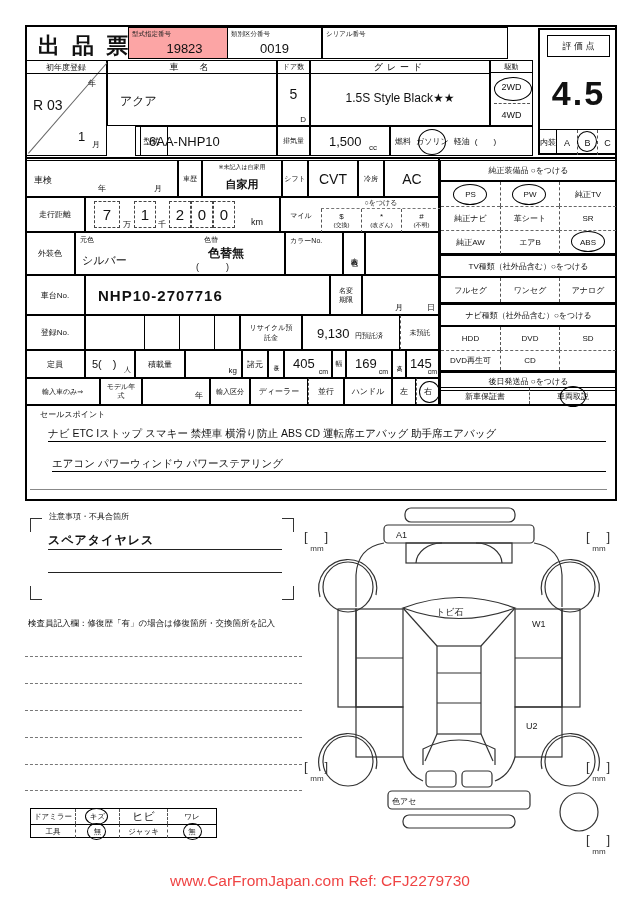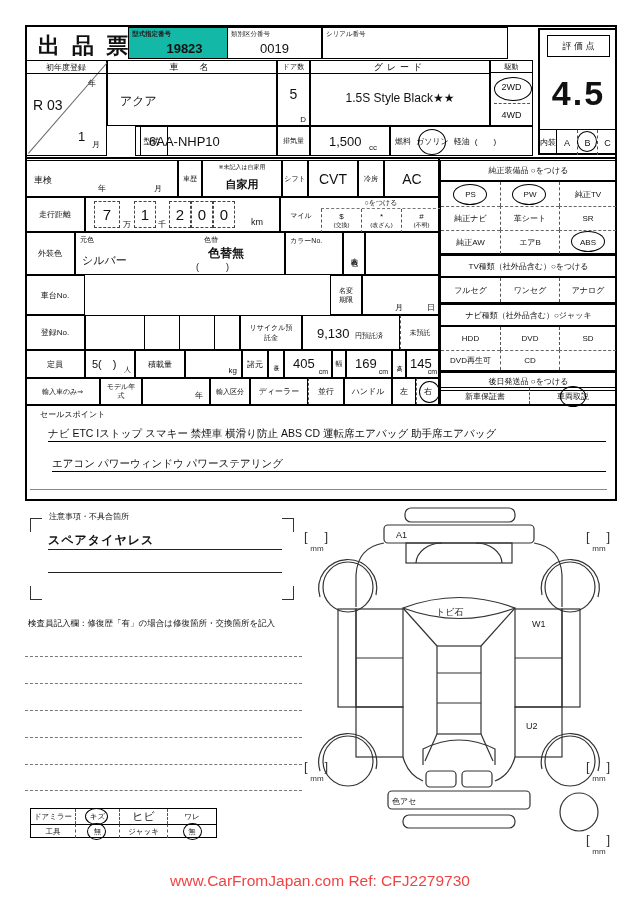--- a/index.html
+++ b/index.html
@@ -25,21 +25,21 @@
 </style>
 </head>
 <body>
 
 <div id="page">
 
   <div class="c bd2" style="left:25px;top:25px;width:592px;height:476px;"></div>
 
   <div class="c b" style="left:38px;top:31px;font-size:22px;letter-spacing:3px;">出 品 票</div>
 
-  <div class="c bd" style="left:128px;top:27px;width:113px;height:32px;background:#14b8a6;font-weight:bold;">
+  <div class="c bd" style="left:128px;top:27px;width:113px;height:32px;background:#fca5a5;">
     <span class="small-label" style="left:3px;top:2px;">型式指定番号</span>
     <div class="c ctr fs13" style="left:0;top:10px;width:100%;height:20px;">19823</div>
   </div>
   <div class="c bd" style="left:227px;top:27px;width:95px;height:32px;background:#fff;">
     <span class="small-label" style="left:3px;top:2px;">類別区分番号</span>
     <div class="c ctr fs13" style="left:0;top:10px;width:100%;height:20px;">0019</div>
   </div>
   <div class="c bd" style="left:322px;top:27px;width:186px;height:32px;background:#fff;">
     <span class="small-label" style="left:3px;top:2px;">シリアル番号</span>
     <div class="c ctr fs13" style="left:0;top:10px;width:100%;height:20px;"></div>
@@ -163,20 +163,23 @@
   </div>
   <div class="c bd" style="left:285px;top:232px;width:58px;height:43px;">
     <span class="c fs7" style="left:4px;top:3px;">カラーNo.</span>
   </div>
   <div class="c bd ctr" style="left:343px;top:232px;width:22px;height:43px;">
     <span class="vert fs7">内装色</span>
   </div>
   <div class="c bd" style="left:365px;top:232px;width:75px;height:43px;"></div>
 
   <div class="c bd ctr fs8" style="left:25px;top:275px;width:60px;height:40px;">車台No.</div>
+  <div class="c bd" style="left:85px;top:275px;width:245px;height:40px;display:flex;align-items:center;padding-left:12px;">
+    <span class="fs15 b" style="letter-spacing:1px;">NHP10-2707716</span>
+  </div>
   <div class="c bd col fs7" style="left:330px;top:275px;width:32px;height:40px;line-height:1.3;padding:0 6px;">名変期限</div>
   <div class="c bd" style="left:362px;top:275px;width:78px;height:40px;">
     <span class="c fs8" style="left:32px;top:26px;">月</span>
     <span class="c fs8" style="left:64px;top:26px;">日</span>
   </div>
 
   <div class="c bd ctr fs8" style="left:25px;top:315px;width:60px;height:35px;">登録No.</div>
   <div class="c bd" style="left:85px;top:315px;width:155px;height:35px;">
     <div class="c" style="left:58px;top:0;width:1px;height:100%;background:#000;"></div>
     <div class="c" style="left:93px;top:0;width:1px;height:100%;background:#000;"></div>
@@ -248,21 +251,21 @@
   <div class="mk" style="left:512px;top:184px;width:32px;height:19px;"></div>
   <div class="mk" style="left:571px;top:231px;width:32px;height:19px;"></div>
 
   <div class="c bd ctr fs8" style="left:440px;top:254px;width:177px;height:23px;border-top:2px solid #000;">TV種類（社外品含む）○をつける</div>
   <div class="c bd" style="left:440px;top:277px;width:177px;height:26px;">
     <div class="c ctr fs8" style="left:0;top:0;width:59px;height:100%;">フルセグ</div>
     <div class="c ctr fs8 dashv" style="left:59px;top:0;width:59px;height:100%;">ワンセグ</div>
     <div class="c ctr fs8 dashv" style="left:118px;top:0;width:57px;height:100%;">アナログ</div>
   </div>
 
-  <div class="c bd ctr fs8" style="left:440px;top:303px;width:177px;height:23px;border-top:2px solid #000;">ナビ種類（社外品含む）○ジャッキ</div>
+  <div class="c bd ctr fs8" style="left:440px;top:303px;width:177px;height:23px;border-top:2px solid #000;">ナビ種類（社外品含む）○をつける</div>
   <div class="c bd" style="left:440px;top:326px;width:177px;height:45px;">
     <div class="c ctr fs8" style="left:0;top:0;width:59px;height:23px;">HDD</div>
     <div class="c ctr fs8 dashv" style="left:59px;top:0;width:59px;height:23px;">DVD</div>
     <div class="c ctr fs8 dashv" style="left:118px;top:0;width:57px;height:23px;">SD</div>
     <div class="c ctr fs8" style="left:0;top:23px;width:59px;height:20px;border-top:1px dashed #666;">DVD再生可</div>
     <div class="c ctr fs8 dashv" style="left:59px;top:23px;width:59px;height:20px;border-top:1px dashed #666;">CD</div>
     <div class="c ctr fs8 dashv" style="left:118px;top:23px;width:57px;height:20px;border-top:1px dashed #666;"></div>
   </div>
 
   <div class="c bd ctr fs8" style="left:440px;top:371px;width:177px;height:20px;border-top:2px solid #000;">後日発送品 ○をつける</div>

